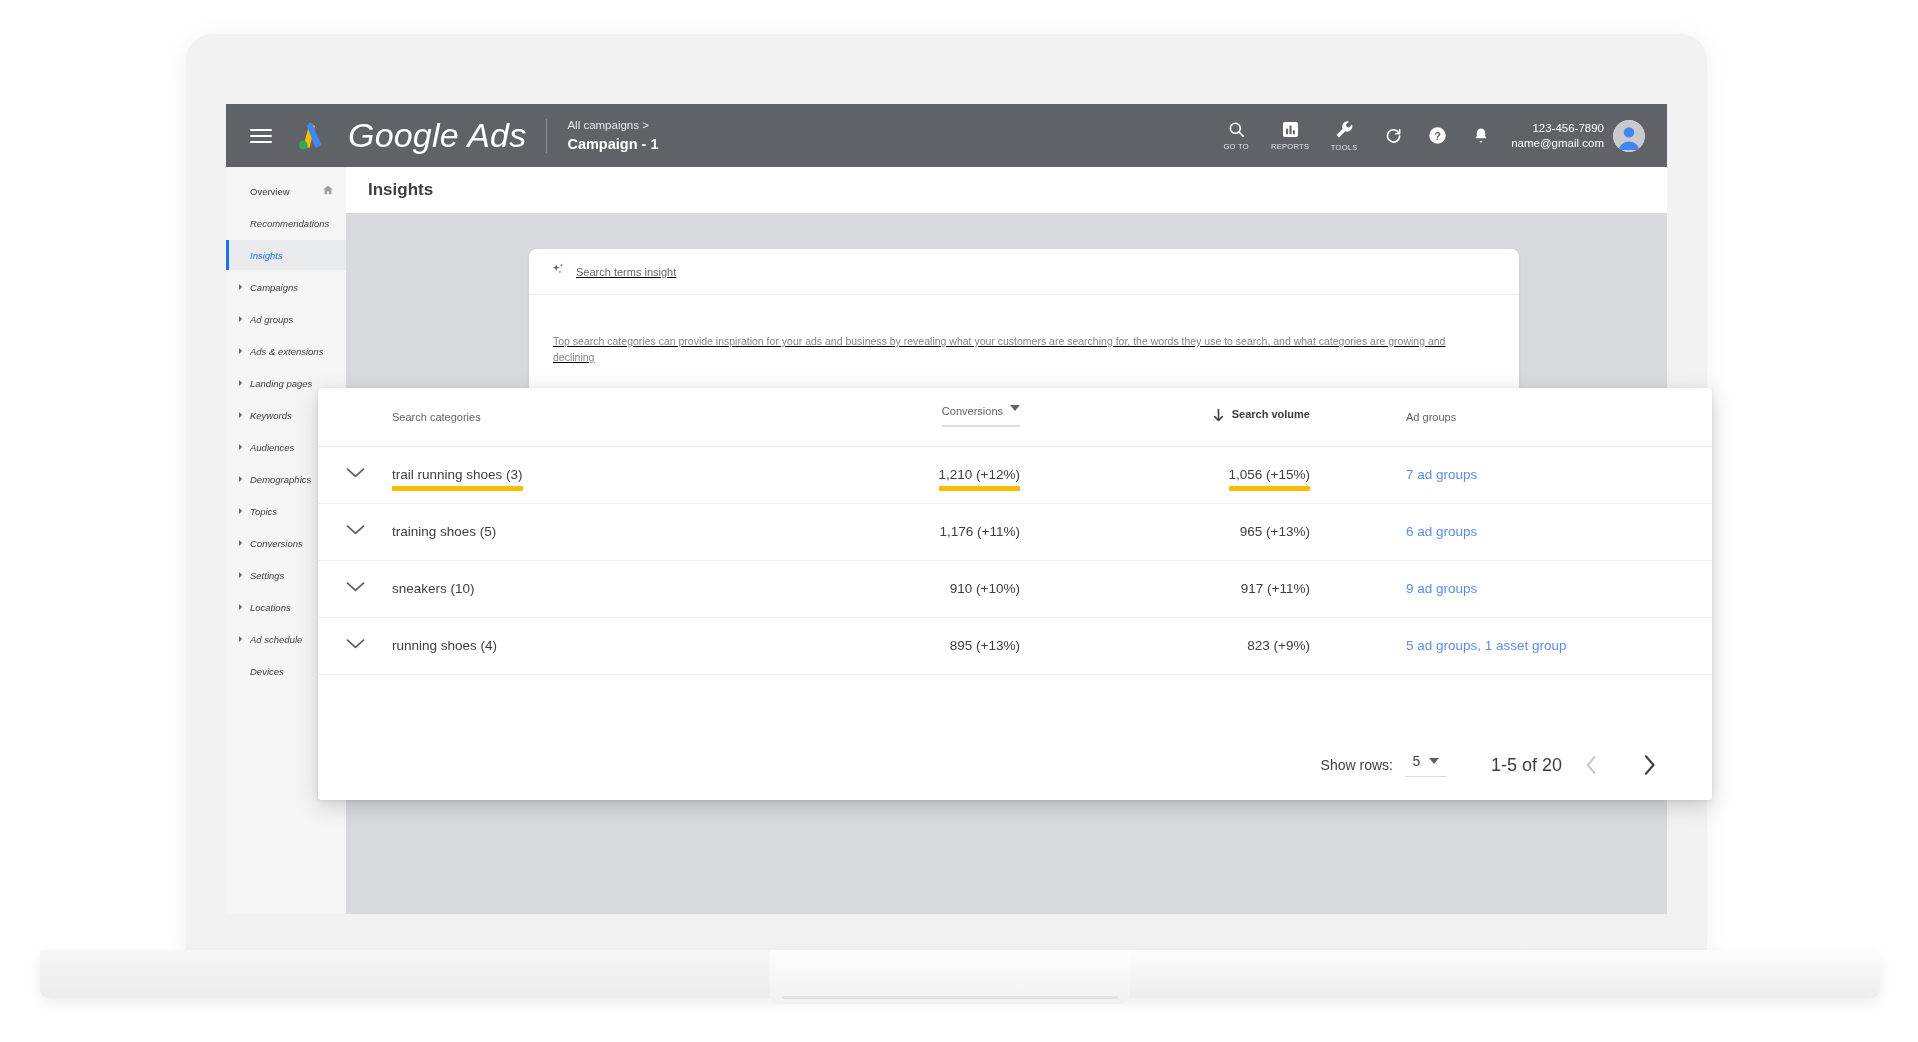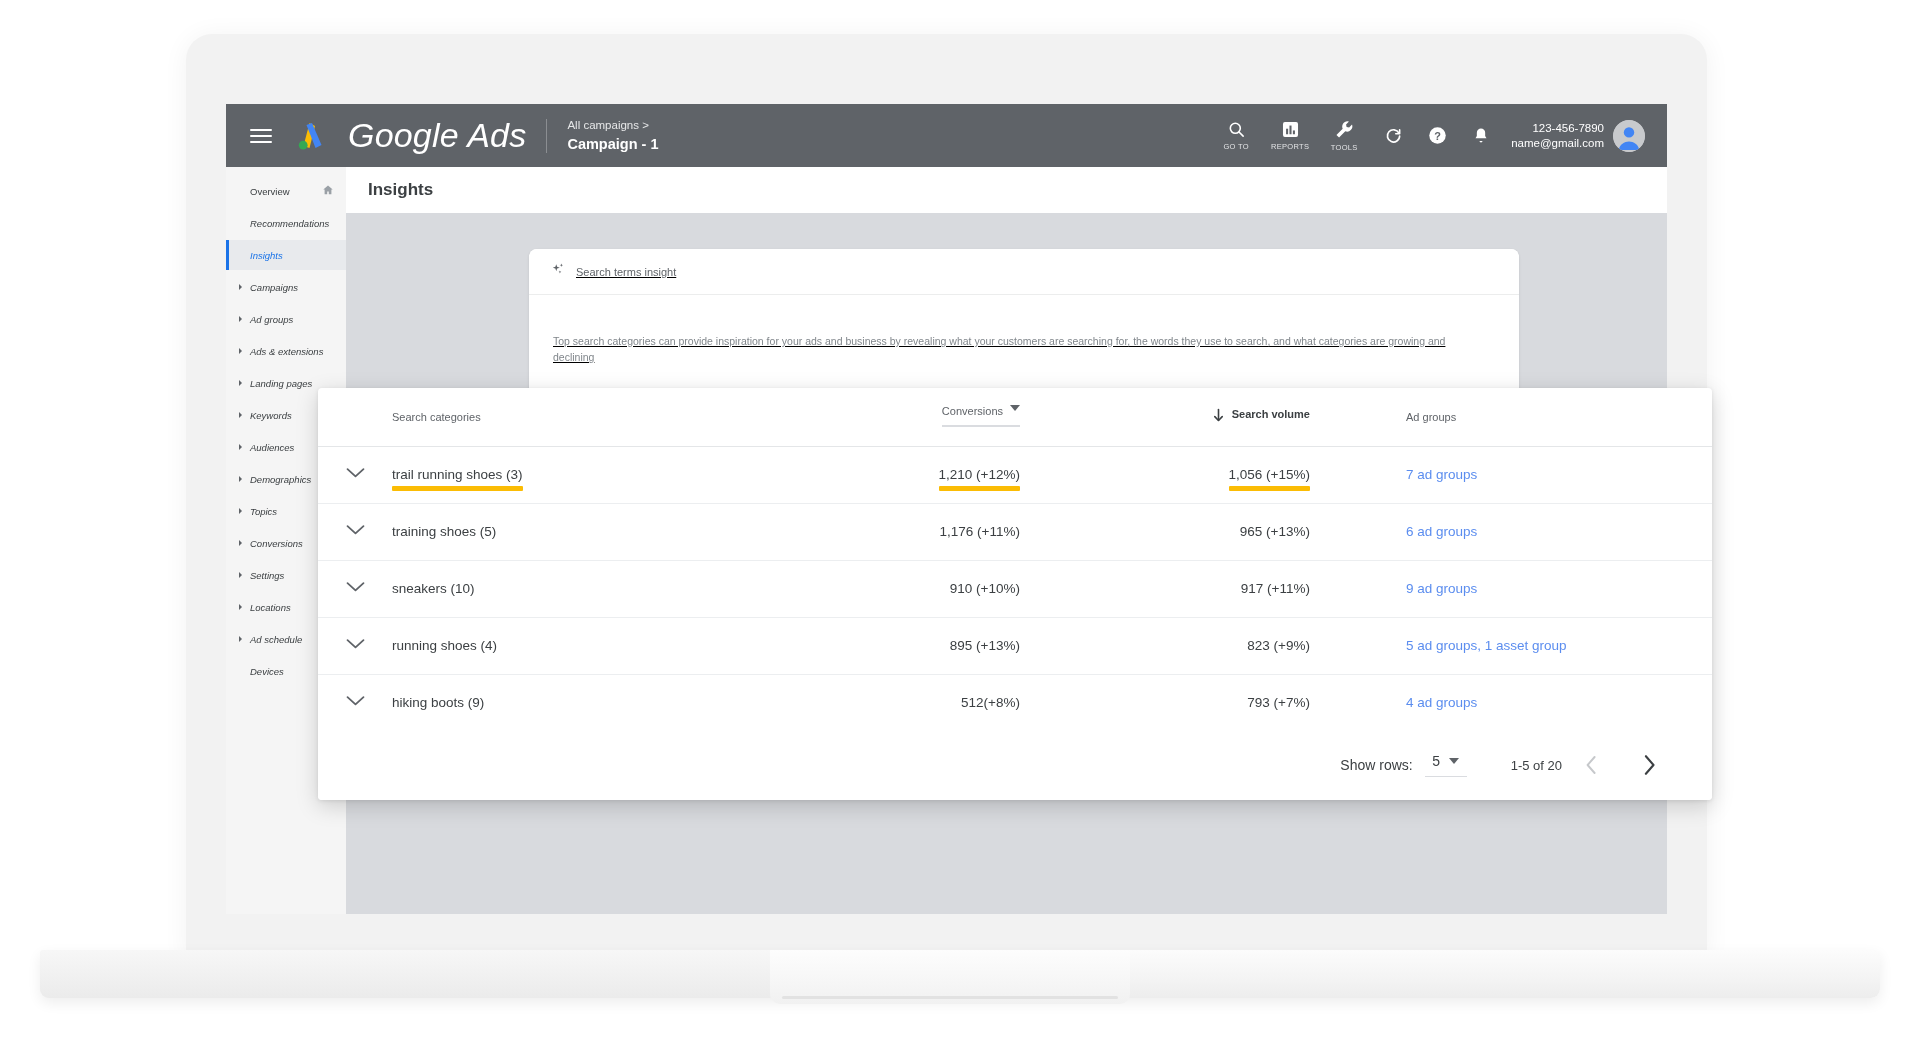--- a/index.html
+++ b/index.html
@@ -163,21 +163,21 @@
   .pager {
     position: absolute; left: 0; bottom: 0; width: 100%; height: 70px;
     display: flex; align-items: center; justify-content: flex-end;
     padding-right: 34px; gap: 0; background: #fff; padding-left: 15px;
   }
   .pg-label { font-size: 14px; color: #3c4043; }
   .pg-select { margin-left: 12px; display: inline-flex; flex-direction: column; align-items: center; cursor: pointer; }
   .pg-select-row { display: inline-flex; align-items: center; gap: 9px; }
   .pg-select-val { font-size: 14px; color: #3c4043; }
   .pg-select-underline { width: 42px; height: 1.5px; background: #dadce0; margin-top: 7px; }
-  .pg-range { font-size: 13px; color: #3c4043; margin-left: 44px; }
+  .pg-range { font-size: 18px; color: #3c4043; margin-left: 44px; }
   .pg-arrow { width: 58px; display: flex; align-items: center; justify-content: center; cursor: pointer; }
   .caret-down { width: 0; height: 0; border-left: 5px solid transparent; border-right: 5px solid transparent; border-top: 6px solid #5f6368; }
 </style>
 </head>
 <body>
 
 <div id="stage">
 
   <div class="laptop-lid"></div>
 
@@ -536,47 +536,20 @@
           <td>
             <div class="td-vol-inner">
                 <span>823 (+9%)</span>
               </div>
           </td>
           <td>
             <div class="td-ag-inner"><span class="link">5 ad groups, 1 asset group</span></div>
           </td>
         </tr>
 
-        <tr>
-          <td>
-            <div style="display:flex;justify-content:center;">
-              <span class="chev">
-                <svg width="19" height="12" viewBox="0 0 20 12">
-                    <path d="M1.6 2 10 9.6 18.4 2" fill="none" stroke="#5f6368" stroke-width="1.9" stroke-linecap="round" stroke-linejoin="round"></path>
-                  </svg>
-              </span>
-            </div>
-          </td>
-          <td>
-            <span>hiking boots (9)</span>
-          </td>
-          <td>
-            <div class="td-right-inner">
-                <span>512(+8%)</span>
-              </div>
-          </td>
-          <td>
-            <div class="td-vol-inner">
-                <span>793 (+7%)</span>
-              </div>
-          </td>
-          <td>
-            <div class="td-ag-inner"><span class="link">4 ad groups</span></div>
-          </td>
-        </tr>
 
       </tbody>
     </table>
 
     <div class="pager">
       <span class="pg-label">Show rows:</span>
 
       <span class="pg-select">
         <span class="pg-select-row">
           <span class="pg-select-val">5</span>

